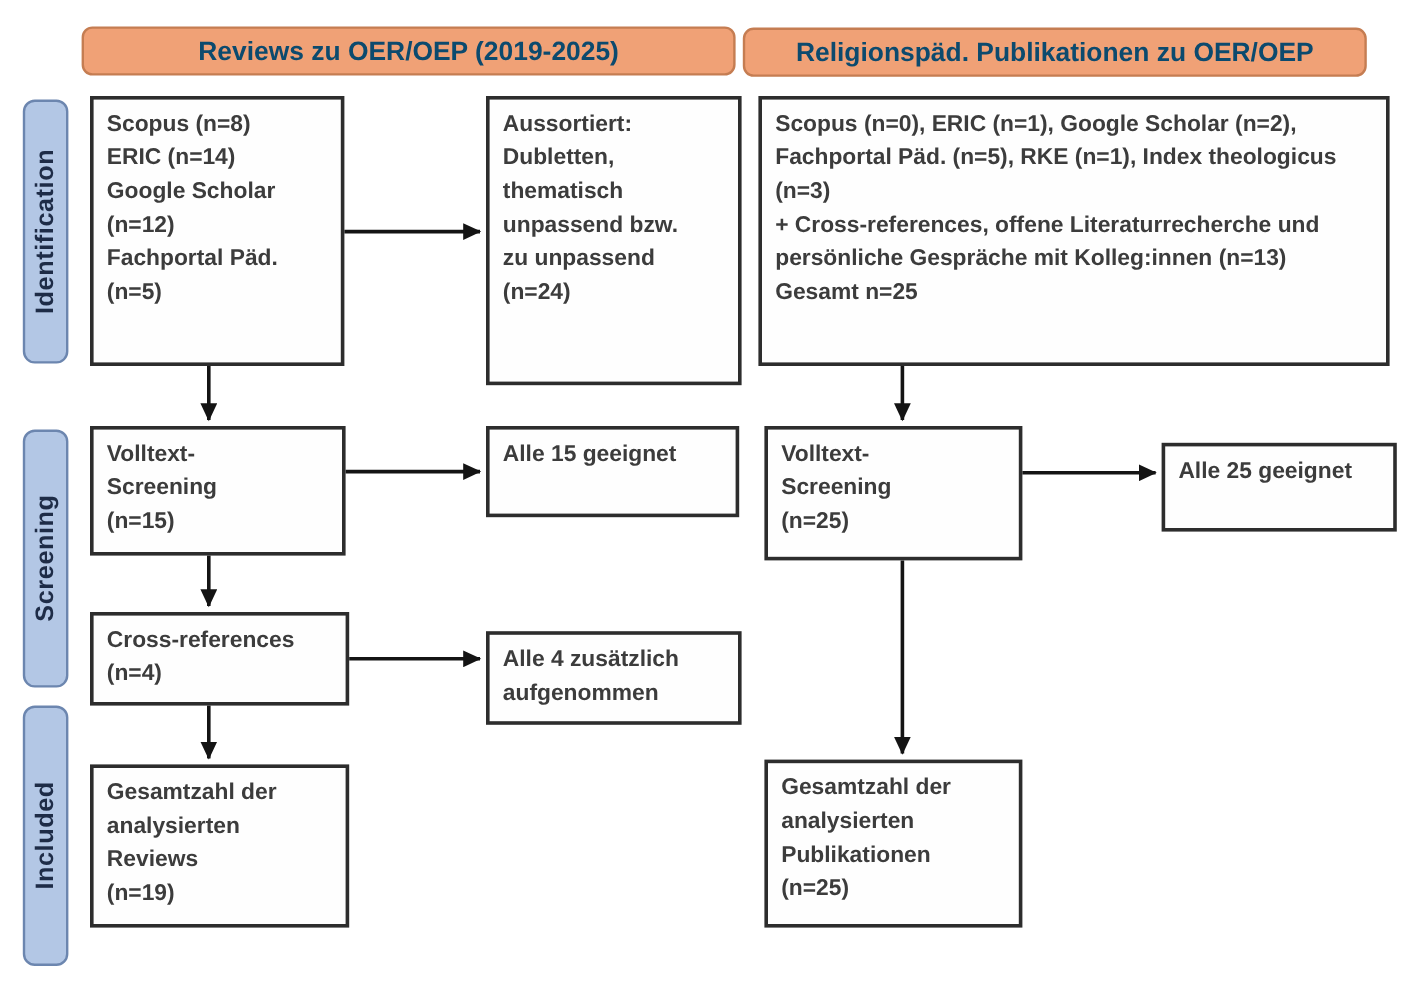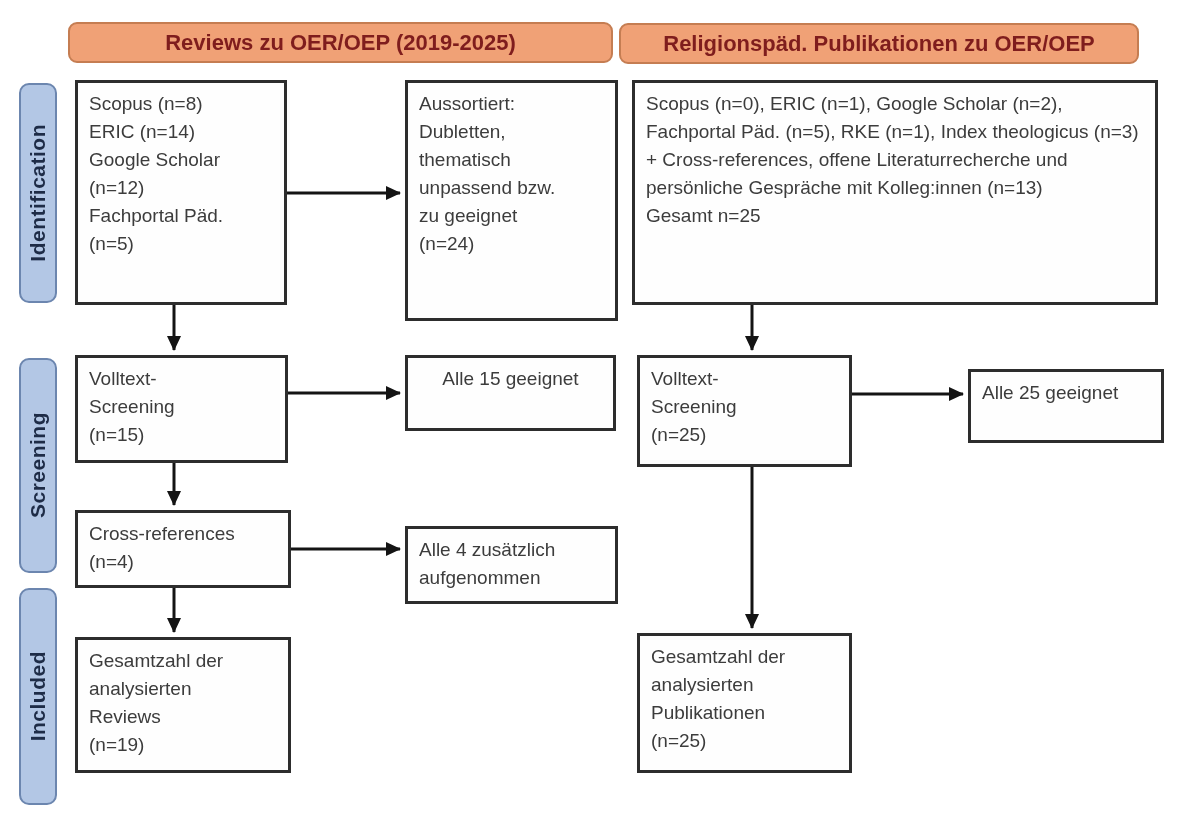--- a/index.html
+++ b/index.html
@@ -12,21 +12,21 @@
     overflow: hidden;
   }
 
   
   .hdr {
     position: absolute;
     box-sizing: border-box;
     background: #f0a176;
     border: 2px solid #c57d52;
     border-radius: 9px;
-    color: #7f1d1d;
+    color: #0c4a6e;
     font-weight: 700;
     font-size: 22px;
     display: flex;
     align-items: center;
     justify-content: center;
     text-align: center;
   }
   .hdr-left  { left: 68px;  top: 22px; width: 545px; height: 41px; }
   .hdr-right { left: 619px; top: 23px; width: 520px; height: 41px; }
 
@@ -55,29 +55,29 @@
   .stage-included       { left: 19px; top: 588px; width: 38px; height: 217px; }
 
   
   .box {
     position: absolute;
     box-sizing: border-box;
     background: #fefefe;
     border: 3px solid #2d2d2d;
     padding: 7px 11px;
     font-size: 19px;
-    font-weight: 400;
+    font-weight: 700;
     color: #3c3c3c;
     line-height: 1.47;
   }
   .box-l-sources   { left: 75px;  top: 80px;  width: 212px; height: 225px; }
   .box-l-excluded  { left: 405px; top: 80px;  width: 213px; height: 241px; }
   .box-r-sources   { left: 632px; top: 80px;  width: 526px; height: 225px; }
   .box-l-fulltext  { left: 75px;  top: 355px; width: 213px; height: 108px; }
-  .box-l-ft-result { left: 405px; top: 355px; width: 211px; height: 76px; text-align: center;  }
+  .box-l-ft-result { left: 405px; top: 355px; width: 211px; height: 76px;  }
   .box-r-fulltext  { left: 637px; top: 355px; width: 215px; height: 112px; }
   .box-r-ft-result { left: 968px; top: 357px; width: 196px; height: 74px; margin-top: 12px;  }
   .box-l-crossref  { left: 75px;  top: 510px; width: 216px; height: 78px;  }
   .box-l-cr-result { left: 405px; top: 526px; width: 213px; height: 78px;  }
   .box-l-total     { left: 75px;  top: 637px; width: 216px; height: 136px; }
   .box-r-total     { left: 637px; top: 633px; width: 215px; height: 140px; }
 
   .arrows { position: absolute; left: 0; top: 0; pointer-events: none; }
 </style>
 </head>
@@ -102,21 +102,21 @@
       <div>Scopus (n=8)</div>
       <div>ERIC (n=14)</div>
       <div>Google Scholar (n=12)</div>
       <div>Fachportal Päd. (n=5)</div>
     </div>
   <div class="box box-l-excluded">
       <div>Aussortiert:</div>
       <div>Dubletten,</div>
       <div>thematisch</div>
       <div>unpassend bzw.</div>
-      <div>zu geeignet</div>
+      <div>zu unpassend</div>
       <div>(n=24)</div>
     </div>
   <div class="box box-l-fulltext">
       <div>Volltext-</div>
       <div>Screening</div>
       <div>(n=15)</div>
     </div>
   <div class="box box-l-ft-result">
       <div>Alle 15 geeignet</div>
     </div>

